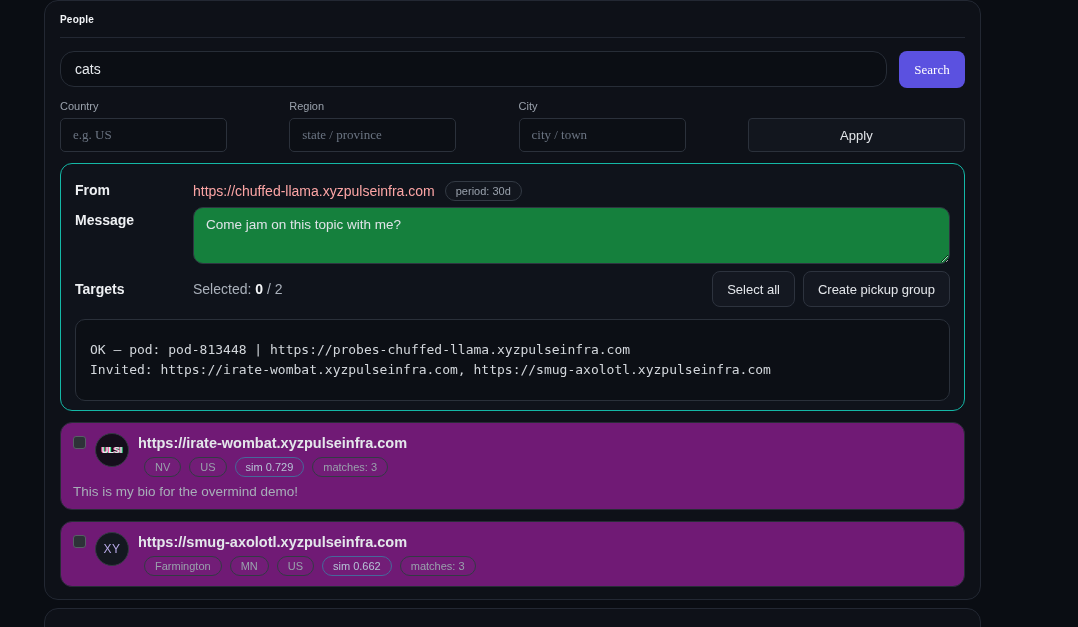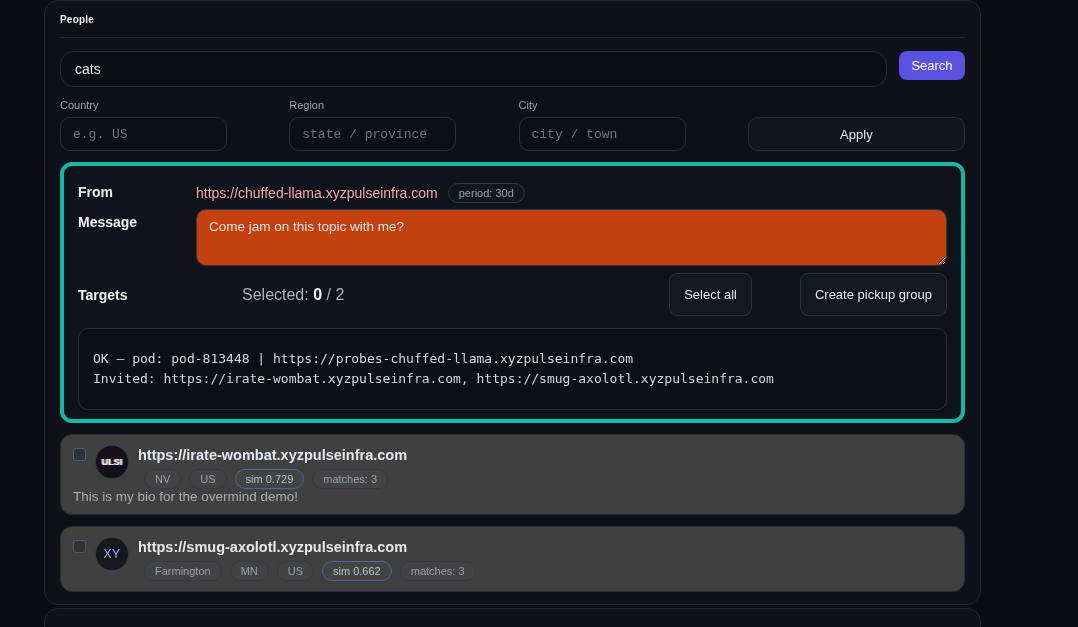--- a/index.html
+++ b/index.html
@@ -33,61 +33,61 @@
     flex: 1; height: 36px;
     background: #0b0e14;
     border: 1px solid #272d37;
     border-radius: 14px;
     color: #e6e9ed; font-size: 14px;
     padding: 0 14px;
     outline: none;
     font-family: "Liberation Sans", sans-serif;
   }
   .search-btn {
-    width: 66px; height: 29px;
+    width: 66px; height: 37px;
     background: #5b51e0;
     border: none; border-radius: 8px;
     color: #ffffff; font-size: 13px;
-    font-family: Liberation Sans, sans-serif;
+    font-family: Liberation Serif, serif;
     cursor: pointer;
   }
 
   .filters {
     display: grid;
     grid-template-columns: repeat(4, 1fr);
     gap: 12px;
     margin-top: 12px;
     align-items: end;
   }
   .field-label { font-size: 11px; color: #9aa2ac; margin-bottom: 6px; }
   .filter-input {
     width: 167px; height: 34px;
     background: #0c0f15;
     border: 1px solid #2b313b;
-    border-radius: 10px;
+    border-radius: 5px;
     color: #dfe3e8; font-size: 13px;
     padding: 0 12px;
     outline: none;
-    font-family: Liberation Mono, monospace;
+    font-family: Liberation Serif, serif;
   }
   .filter-input::placeholder, .search-input::placeholder { color: #6b7482; }
   .apply-btn {
     width: 100%; height: 34px;
     background: #12161e;
     border: 1px solid #2b313b;
-    border-radius: 10px;
+    border-radius: 4px;
     color: #e3e6ea; font-size: 13px;
     font-family: "Liberation Sans", sans-serif;
     cursor: pointer;
   }
 
   .composer {
     margin-top: 11px;
     background: #0f131b;
-    border: 4px solid #14b8a6;
+    border: 1px solid #14b8a6;
     border-radius: 12px;
     padding: 13px 14px 9px 14px;
   }
   .comp-row { display: flex; align-items: flex-start; }
   .comp-label {
     width: 118px; flex: 0 0 118px;
     font-size: 14px; font-weight: 700; color: #eef0f3;
     padding-top: 5px;
   }
   .from-line { display: flex; align-items: center; gap: 10px; padding-top: 4px; }
@@ -99,62 +99,61 @@
     border-radius: 999px;
     font-size: 11px; color: #99a1ac;
     background: rgba(255,255,255,0.015);
     white-space: nowrap;
   }
   .pill.sim { border-color: #46689a; color: #b6c3d6; }
   .msg-row { margin-top: 6px; }
   .message-box {
     flex: 1;
     height: 57px;
-    background: #c2410c;
+    background: #15803d;
     border: 1px solid #2f3541;
     border-radius: 10px;
     padding: 9px 12px;
     color: #dfe3e8; font-size: 13.5px;
     font-family: "Liberation Sans", sans-serif;
     resize: vertical;
     outline: none;
   }
   .targets-row { margin-top: 7px; align-items: center; }
   .comp-label.mid { padding-top: 0; }
-  .selected-line { flex: 1; font-size: 16px; color: #aab1bb; margin-left: 46px; }
+  .selected-line { flex: 1; font-size: 14px; color: #aab1bb; }
   .selected-count { font-weight: 700; color: #f4f6f8; }
   .target-btns { display: flex; gap: 8px; }
   .ghost-btn {
-    height: 43px;
+    height: 36px;
     background: #141821;
     border: 1px solid #2d333e;
     border-radius: 8px;
     color: #e3e6ea; font-size: 13px;
     padding: 0 14px;
     font-family: "Liberation Sans", sans-serif;
     cursor: pointer;
     white-space: nowrap;
-    margin-left: 40px;
   }
   .output-block {
     margin-top: 12px;
     background: #0c0f15;
     border: 1px solid #2a303a;
     border-radius: 10px;
     padding: 20px 14px;
     font-family: "DejaVu Sans Mono", monospace;
     font-size: 13px; color: #d3d7dc;
     line-height: 1.55;
     white-space: nowrap;
     overflow: hidden;
   }
 
   .person-card {
     margin-top: 11px;
-    background: #404040;
+    background: #701a75;
     border: 1px solid #272c36;
     border-radius: 12px;
     padding: 10px 12px;
   }
   .person-head { display: flex; align-items: flex-start; gap: 9px; }
   .checkbox {
     appearance: none; -webkit-appearance: none;
     width: 13px; height: 13px;
     margin-top: 3px;
     background: #2e3238;
@@ -178,21 +177,21 @@
     text-shadow: -1px 0 0 #ff4fa3, 1px 0 0 #28e07c;
   }
   .avatar.initials {
     background: #141820;
     font-size: 12px; color: #b7a9e6;
     letter-spacing: .5px;
   }
   .person-main { flex: 1; min-width: 0; }
   .person-url { font-size: 14.5px; font-weight: 700; color: #e4e7eb; padding-top: 2px; }
   .badges { display: flex; gap: 8px; margin-top: 6px; margin-left: 6px; align-items: flex-end; }
-  .person-bio { font-size: 13.5px; color: #a7aeb8; }
+  .person-bio { margin-top: 7px; font-size: 13.5px; color: #a7aeb8; }
 </style>
 </head>
 <body>
 
 <div class="panel">
 
   <div class="page-title">People</div>
   <div class="divider"></div>
 
   <div class="search-row">

